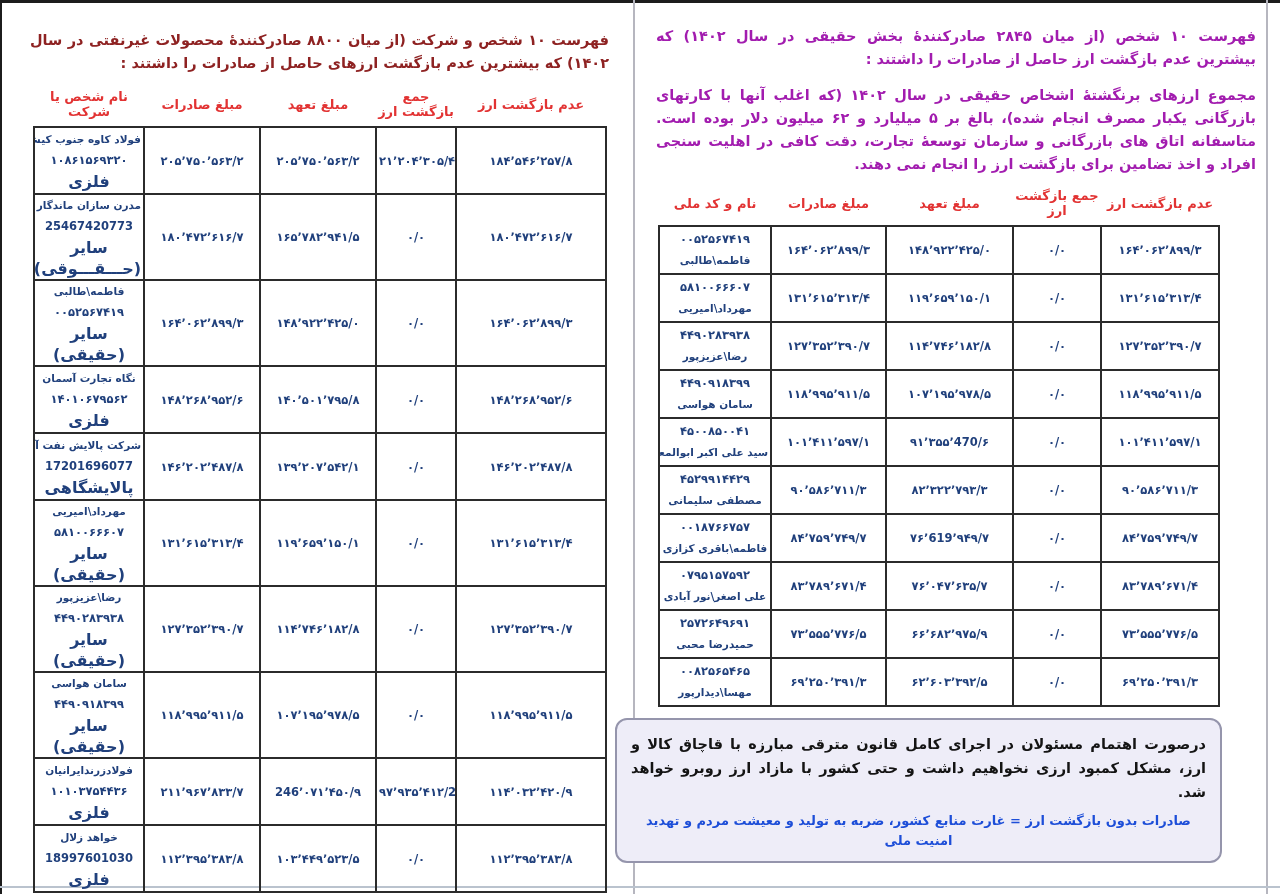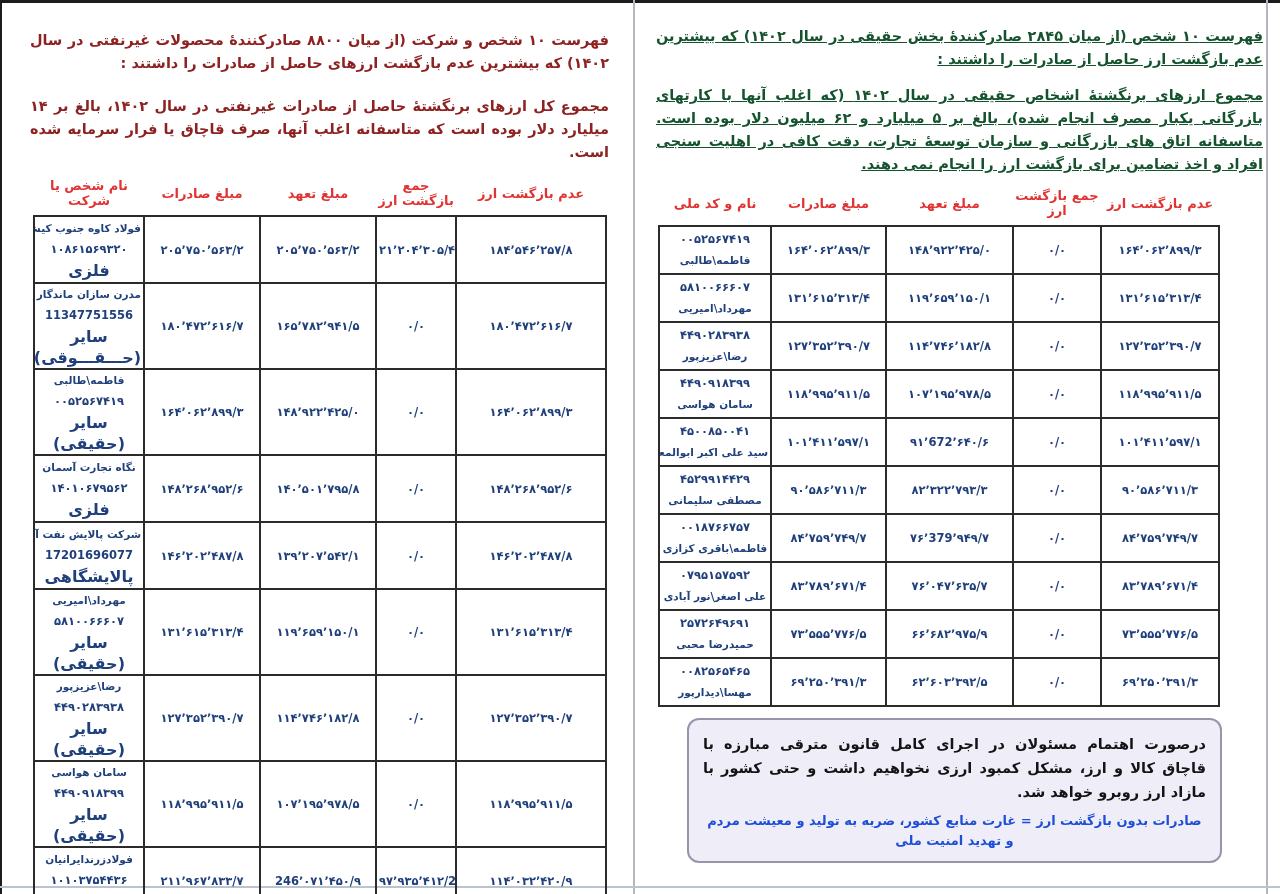--- a/index.html
+++ b/index.html
@@ -13,42 +13,42 @@
   .rule-left{left:0;top:0;width:2px;height:894px;background:#1c1c1c;}
   .rule-divider{left:633px;top:0;width:2px;height:894px;background:#b6b6bf;}
   .rule-right{left:1266px;top:0;width:2px;height:894px;background:#b6b6bf;}
   .rule-bottom{left:0;top:886px;width:1280px;height:2px;background:#bac3ce;}
 
   .panel{position:absolute;top:0;height:894px;direction:rtl;}
   .panel-right{left:636px;width:632px;}
   .panel-left{left:0;width:633px;}
 
   .para{margin:0;text-align:justify;text-align-last:right;font-size:14.5px;line-height:23px;}
-  .panel-right .para{color:#14532d;margin-left:20px;margin-right:5px;text-decoration:underline;}
+  .panel-right .para{color:#a21caf;margin-left:20px;margin-right:12px;}
   .panel-left  .para{color:#8e2222;margin-left:30px;margin-right:24px;}
   .panel-right .p1{margin-top:25px;}
   .panel-right .p2{margin-top:13px;}
   .panel-left  .p1{margin-top:29px;}
   .panel-left  .p2{margin-top:20px;}
 
   table.grid{border-collapse:collapse;table-layout:fixed;}
   .grid thead th{border:none;color:#e23333;font-size:13px;padding:0 0 7px 0;text-align:center;}
   .grid td{border:2px solid #2b2b2b;color:#20407c;text-align:center;vertical-align:middle;padding:0 2px;overflow:hidden;}
   .num{font-size:11.5px;direction:ltr;}
   .code{font-size:11.5px;direction:ltr;line-height:21px;}
   .pname{font-size:10.5px;white-space:nowrap;line-height:21px;}
   .pcat{font-size:16px;line-height:21px;}
 
   .right-grid{width:560px;margin:12px 48px 0 24px;}
   .right-grid td{height:46px;}
   .left-grid{width:572px;margin:14px 26px 0 35px;}
   .left-grid td{height:65px;}
 
   .notice{
-    position:absolute;top:718px;right:46px;width:535px;box-sizing:border-box;
+    position:absolute;top:718px;right:46px;width:607px;box-sizing:border-box;
     background:#eeedf8;border:2px solid #9595ac;border-radius:12px;
     padding:12px 14px 10px 14px;min-height:110px;
   }
   .notice .black-line{margin:0;color:#141414;font-size:14.5px;line-height:24px;text-align:justify;text-align-last:right;}
   .notice .red-line{margin:7px 0 0 0;color:#1d4ed8;font-size:13px;line-height:20px;text-align:center;}
 </style>
 </head>
 <body>
 
 <div class="page">
@@ -122,21 +122,21 @@
             <td class="num">۱۱۸٬۹۹۵٬۹۱۱/۵</td>
             <td>
               <div class="code">۴۴۹۰۹۱۸۳۹۹</div>
               <div class="pname">سامان هواسی</div>
             </td>
           </tr>
 
           <tr>
             <td class="num">۱۰۱٬۴۱۱٬۵۹۷/۱</td>
             <td class="num">۰/۰</td>
-            <td class="num">۹۱٬672٬۶۴۰/۶</td>
+            <td class="num">۹۱٬۳۵۵٬470/۶</td>
             <td class="num">۱۰۱٬۴۱۱٬۵۹۷/۱</td>
             <td>
               <div class="code">۴۵۰۰۸۵۰۰۴۱</div>
               <div class="pname">سید علی اکبر ابوالمعالی</div>
             </td>
           </tr>
 
           <tr>
             <td class="num">۹۰٬۵۸۶٬۷۱۱/۳</td>
             <td class="num">۰/۰</td>
@@ -144,21 +144,21 @@
             <td class="num">۹۰٬۵۸۶٬۷۱۱/۳</td>
             <td>
               <div class="code">۴۵۲۹۹۱۴۴۲۹</div>
               <div class="pname">مصطفی سلیمانی</div>
             </td>
           </tr>
 
           <tr>
             <td class="num">۸۴٬۷۵۹٬۷۴۹/۷</td>
             <td class="num">۰/۰</td>
-            <td class="num">۷۶٬379٬۹۴۹/۷</td>
+            <td class="num">۷۶٬619٬۹۴۹/۷</td>
             <td class="num">۸۴٬۷۵۹٬۷۴۹/۷</td>
             <td>
               <div class="code">۰۰۱۸۷۶۶۷۵۷</div>
               <div class="pname">فاطمه\باقری کزازی</div>
             </td>
           </tr>
 
           <tr>
             <td class="num">۸۳٬۷۸۹٬۶۷۱/۴</td>
             <td class="num">۰/۰</td>
@@ -195,21 +195,20 @@
     </table>
 
     <div class="notice">
       <p class="black-line">درصورت اهتمام مسئولان در اجرای کامل قانون مترقی مبارزه با قاچاق کالا و ارز، مشکل کمبود ارزی نخواهیم داشت و حتی کشور با مازاد ارز روبرو خواهد شد.</p>
       <p class="red-line">صادرات بدون بازگشت ارز = غارت منابع کشور، ضربه به تولید و معیشت مردم و تهدید امنیت ملی</p>
     </div>
   </div>
 
   <div class="panel panel-left">
     <p class="para p1">فهرست ۱۰ شخص و شرکت (از میان ۸۸۰۰ صادرکنندهٔ محصولات غیرنفتی در سال ۱۴۰۲) که بیشترین عدم بازگشت ارزهای حاصل از صادرات را داشتند :</p>
-    <p class="para p2">مجموع کل ارزهای برنگشتهٔ حاصل از صادرات غیرنفتی در سال ۱۴۰۲، بالغ بر ۱۴ میلیارد دلار بوده است که متاسفانه اغلب آنها، صرف قاچاق یا فرار سرمایه شده است.</p>
 
     <table class="grid left-grid">
       <colgroup>
         <col style="width:150px">
           <col style="width:80px">
           <col style="width:116px">
           <col style="width:116px">
           <col style="width:110px">
       </colgroup>
       <thead>
@@ -235,21 +234,21 @@
             </td>
           </tr>
 
           <tr>
             <td class="num">۱۸۰٬۴۷۲٬۶۱۶/۷</td>
             <td class="num">۰/۰</td>
             <td class="num">۱۶۵٬۷۸۲٬۹۴۱/۵</td>
             <td class="num">۱۸۰٬۴۷۲٬۶۱۶/۷</td>
             <td>
               <div class="pname">مدرن سازان ماندگار</div>
-              <div class="code">11347751556</div>
+              <div class="code">25467420773</div>
               <div class="pcat">سایر (حـــقـــوقی)</div>
             </td>
           </tr>
 
           <tr>
             <td class="num">۱۶۴٬۰۶۲٬۸۹۹/۳</td>
             <td class="num">۰/۰</td>
             <td class="num">۱۴۸٬۹۲۲٬۴۲۵/۰</td>
             <td class="num">۱۶۴٬۰۶۲٬۸۹۹/۳</td>
             <td>

